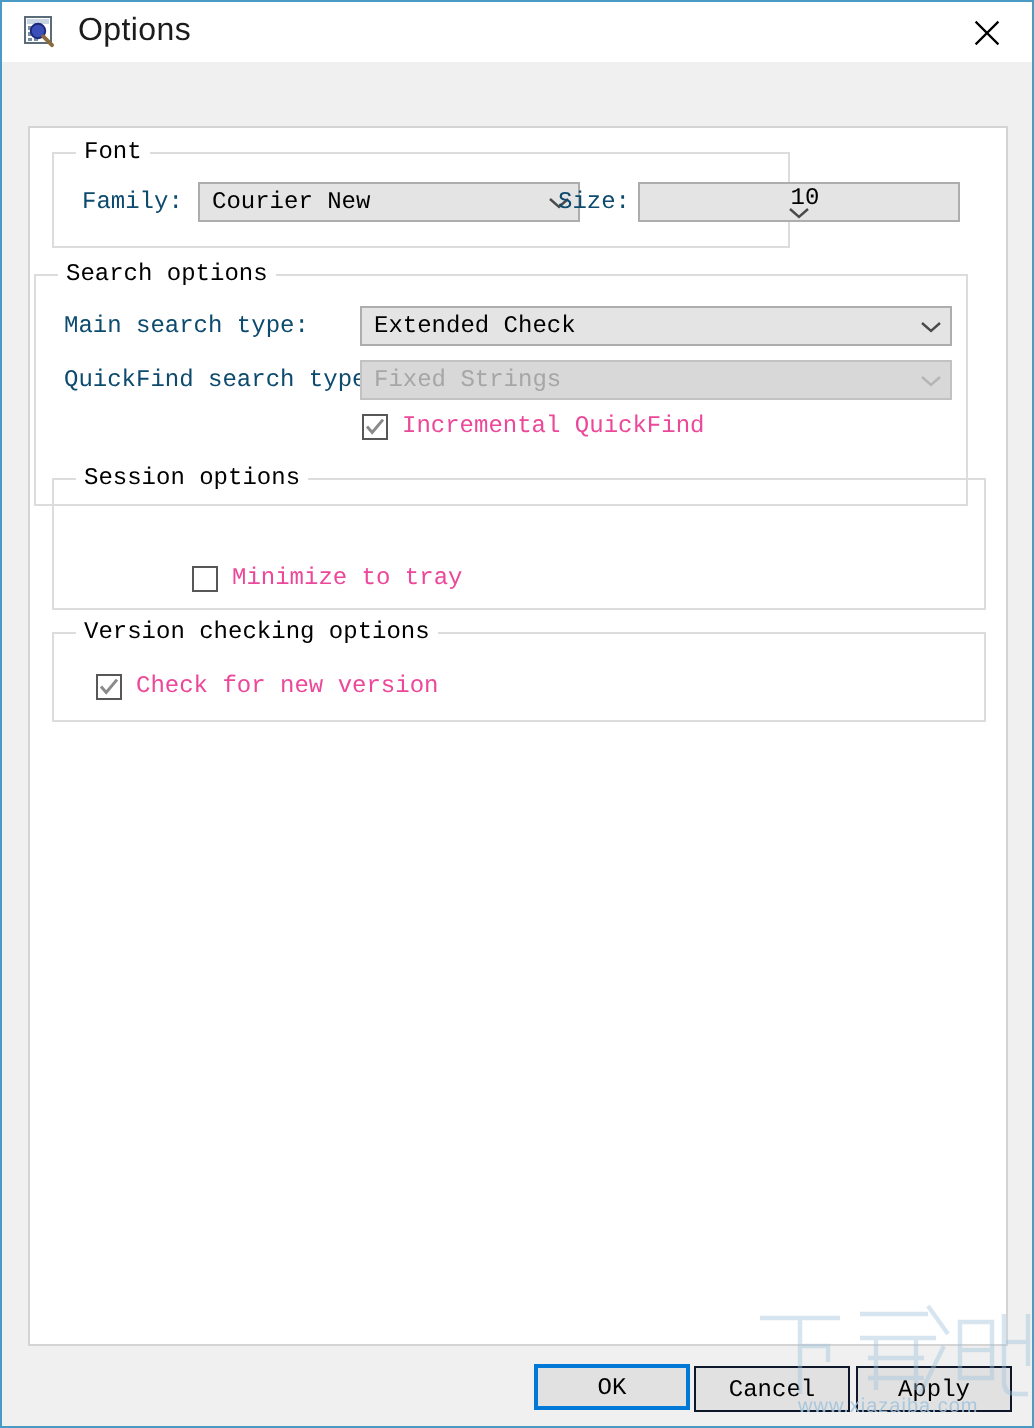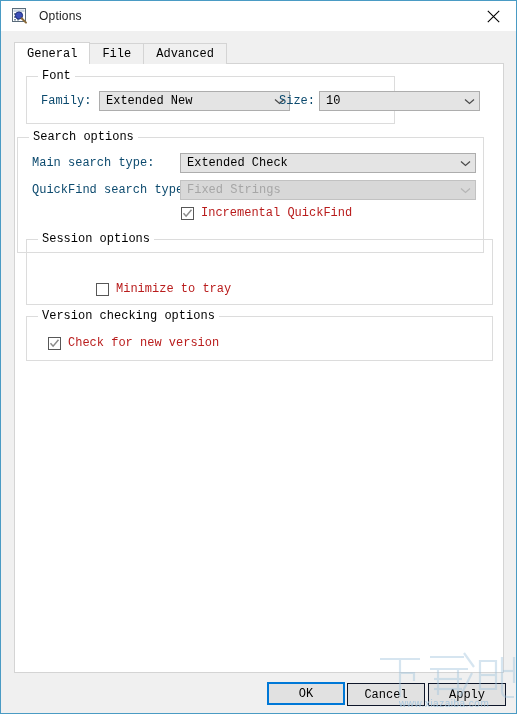--- a/index.html
+++ b/index.html
@@ -32,21 +32,21 @@
   }
   .title-icon {
     width: 18px;
     height: 18px;
     margin-left: 10px;
     flex: 0 0 auto;
     position: relative;
   }
   .title-text {
     margin-left: 10px;
-    font-size: 12px;
+    font-size: 16px;
     color: #1c1c1c;
     font-family: "Liberation Sans", sans-serif;
     letter-spacing: 0.2px;
   }
   .close-btn {
     position: absolute;
     right: 0; top: 0;
     width: 45px;
     height: 30px;
     display: flex;
@@ -177,21 +177,21 @@
     position: relative;
   }
   .cbbox svg {
     position: absolute;
     left: 0; top: 0;
   }
   .cblabel {
     margin-left: 7px;
     font-family: "Liberation Mono", monospace;
     font-size: 12px;
-    color: #b91c1c;
+    color: #ec4899;
   }
 
   
   .footer {
     position: absolute;
     left: 0;
     top: 673px;
     width: 515px;
     height: 39px;
     background: #f0f0f0;
@@ -264,51 +264,40 @@
       </svg>
     </div>
     <div class="title-text">Options</div>
     <div class="close-btn">
       <svg width="13" height="13" viewBox="0 0 13 13">
         <path d="M0.8 0.8 L12.2 12.2 M12.2 0.8 L0.8 12.2" stroke="#000000" stroke-width="1.1"></path>
       </svg>
     </div>
   </div>
 
-  <div class="tabstrip">
-    <div class="tab active">
-      <span>General</span>
-    </div>
-    <div class="tab">
-      <span>File</span>
-    </div>
-    <div class="tab">
-      <span>Advanced</span>
-    </div>
-  </div>
 
   <div class="tabpanel">
 
     <div class="group" style="left:11px; top:12px; width:369px; height:48px;">
       <div class="group-title">Font</div>
 
       <div class="lbl" style="left:14px; top:17px;">Family:</div>
 
       <div class="combo" style="left:72px; top:14px; width:191px;">
-        <div class="combo-value">Extended New</div>
+        <div class="combo-value">Courier New</div>
         <div class="combo-arrow">
           <svg width="11" height="7" viewBox="0 0 11 7">
               <path d="M1 1.5 L5.5 5.5 L10 1.5" stroke="#4a4a4a" stroke-width="1.2" fill="none"></path>
             </svg>
         </div>
       </div>
 
       <div class="lbl" style="left:252px; top:17px;">Size:</div>
 
-      <div class="combo" style="left:292px; top:14px; width:161px;">
+      <div class="combo" style="left:292px; top:14px; width:161px;flex-direction:column;">
         <div class="combo-value">10</div>
         <div class="combo-arrow">
           <svg width="11" height="7" viewBox="0 0 11 7">
               <path d="M1 1.5 L5.5 5.5 L10 1.5" stroke="#4a4a4a" stroke-width="1.2" fill="none"></path>
             </svg>
         </div>
       </div>
     </div>
 
     <div class="group" style="left:2px; top:73px; width:467px; height:116px;">

